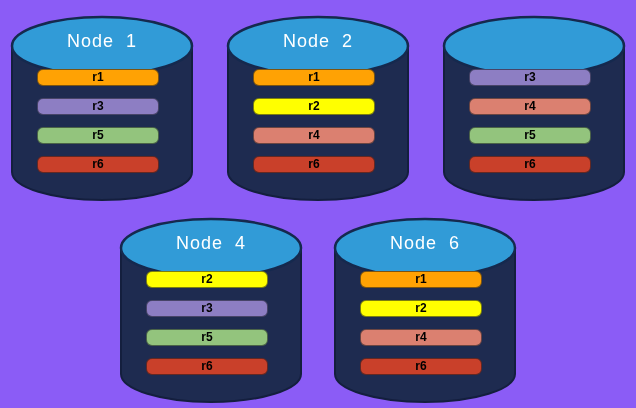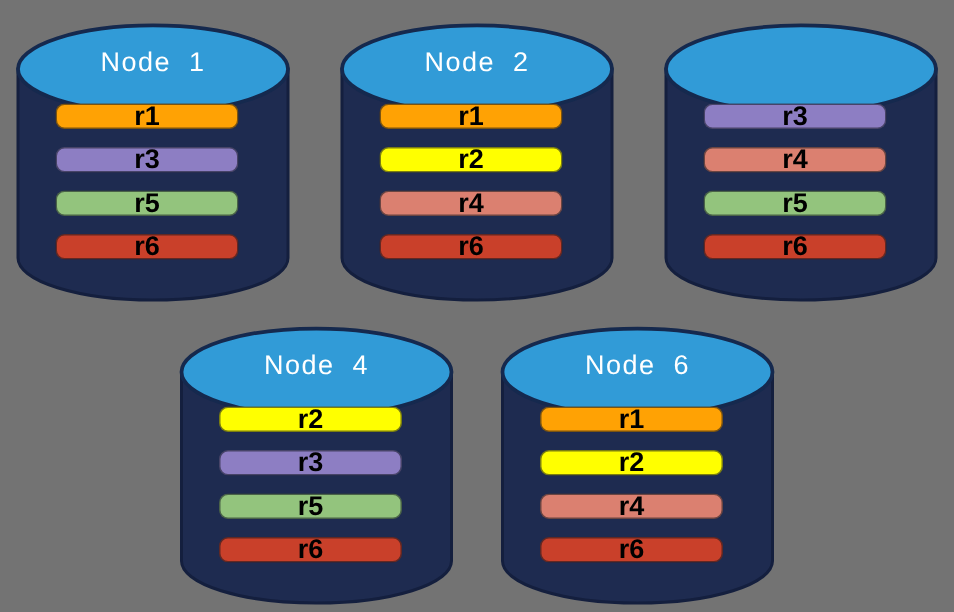--- a/index.html
+++ b/index.html
@@ -5,21 +5,21 @@
   html, body {
     margin: 0;
     padding: 0;
     background: #ffffff;
     font-family: "Liberation Sans", sans-serif;
   }
   .canvas {
     position: relative;
     width: 636px;
     height: 408px;
-    background: #737373;
+    background: #8b5cf6;
     overflow: hidden;
   }
   .row {
     display: flex;
     box-sizing: border-box;
     width: 636px;
   }
   .row.top {
     justify-content: space-between;
     padding: 13px 9px 0 9px;
@@ -71,21 +71,21 @@
     left: 28px;
     right: 36px;
   }
   .bar {
     height: 15px;
     line-height: 14px;
     margin-bottom: 12px;
     border-radius: 6px;
     border: 1px solid rgba(15, 20, 30, 0.55);
     text-align: center;
-    font-size: 18px;
+    font-size: 12px;
     font-weight: bold;
     color: #000000;
   }
 </style>
 </head>
 <body>
 
 <div class="canvas">
   <div class="row top">
       <div class="node">

